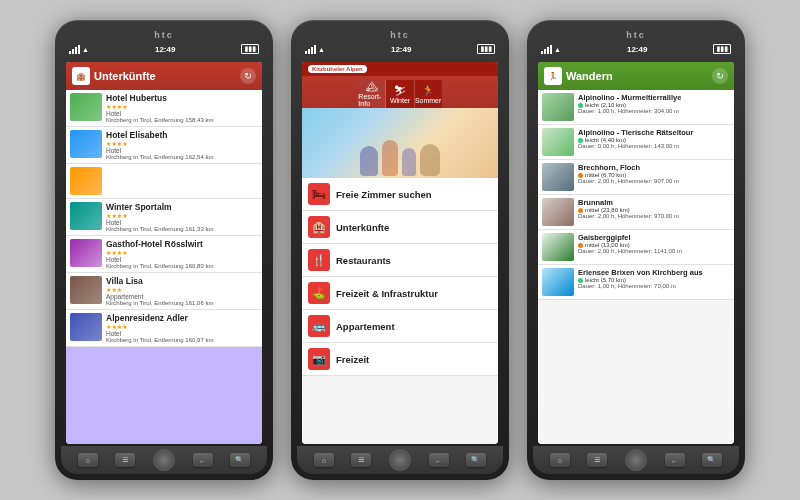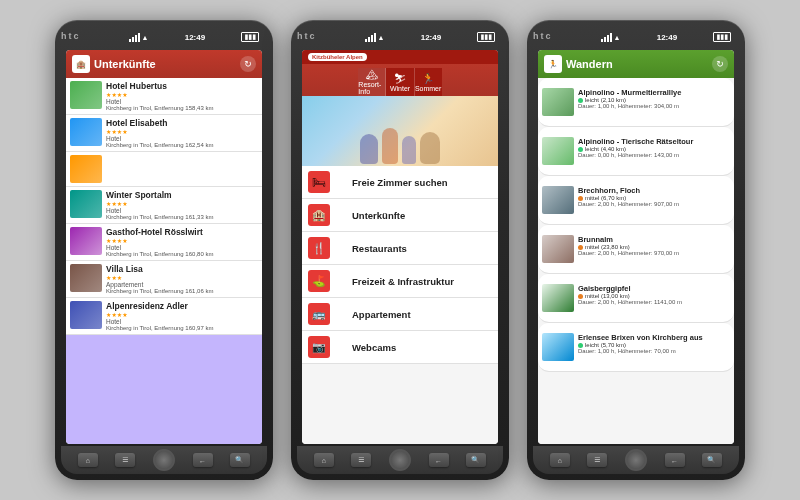--- a/index.html
+++ b/index.html
@@ -25,24 +25,23 @@
       display: flex;
       flex-direction: column;
       align-items: center;
       padding: 8px 6px 6px;
       position: relative;
     }
 
     .phone-top {
       width: 100%;
       display: flex;
-      flex-direction: row;
+      flex-direction: column;
       align-items: center;
       padding: 2px 0 4px;
-      gap: 40px;
     }
 
     .htc-logo {
       font-size: 9px;
       color: #aaa;
       letter-spacing: 2px;
       font-weight: bold;
       margin-bottom: 2px;
     }
 
@@ -206,21 +205,20 @@
       align-items: center;
       justify-content: center;
       font-size: 11px;
       flex-shrink: 0;
     }
 
     .menu-item-label {
       font-size: 9.5px;
       color: #222;
       font-weight: bold;
-      margin-left: 16px;
     }
 
     
     .hotel-list {
       flex: 1;
       overflow: hidden;
       background: #c4b5fd;
     }
 
     .hotel-item {
@@ -277,25 +275,24 @@
     .hike-list {
       flex: 1;
       overflow: hidden;
       background: #f5f5f5;
     }
 
     .hike-item {
       display: flex;
       align-items: flex-start;
       gap: 4px;
-      padding: 10px 4px;
+      padding: 3px 4px;
       border-bottom: 1px solid #e0e0e0;
       background: #fff;
       cursor: pointer;
-      border-radius: 11px;
     }
 
     .hike-thumb {
       width: 32px;
       height: 28px;
       border-radius: 2px;
       flex-shrink: 0;
     }
 
     .hike-info {
@@ -569,21 +566,21 @@
         <div class="menu-item">
     <div class="menu-icon-box" style="background:#e53935;">⛳</div>
     <span class="menu-item-label">Freizeit &amp; Infrastruktur</span>
   </div>
         <div class="menu-item">
     <div class="menu-icon-box" style="background:#e53935;">🚌</div>
     <span class="menu-item-label">Appartement</span>
   </div>
         <div class="menu-item">
     <div class="menu-icon-box" style="background:#e53935;">📷</div>
-    <span class="menu-item-label">Webcams</span>
+    <span class="menu-item-label">Freizeit</span>
   </div>
       </div>
   </div>
 
   <div class="bottom-bar">
     <div class="nav-btn">⌂</div>
     <div class="nav-btn">☰</div>
     <div class="center-btn"></div>
     <div class="nav-btn">←</div>
     <div class="nav-btn">🔍</div>

